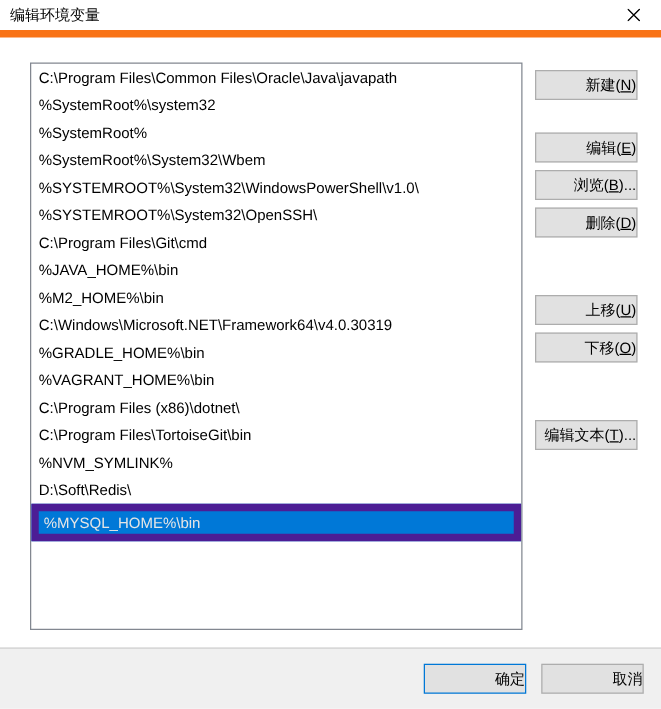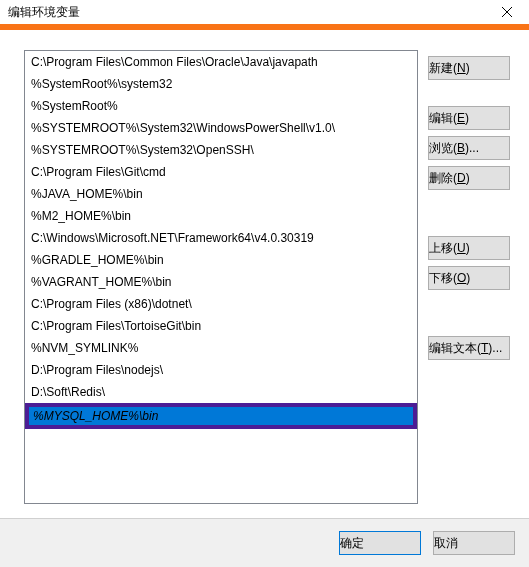--- a/index.html
+++ b/index.html
@@ -4,27 +4,27 @@
 <style>
 * { box-sizing: border-box; margin: 0; padding: 0; }
 body { font-family: "Microsoft YaHei", "Segoe UI", sans-serif; font-size: 12px; background: #fff; width: 529px; height: 567px; overflow: hidden; }
 .titlebar { height: 30px; border-bottom: 6px solid #f97316; display: flex; align-items: center; padding: 0 0 0 8px; background: #fff; }
 .titlebar-title { flex: 1; font-size: 12px; }
 .close-btn { width: 45px; height: 30px; display: flex; align-items: center; justify-content: center; cursor: pointer; }
 .close-btn svg { width: 10px; height: 10px; }
 .content { padding: 20px 14px 12px 24px; display: flex; gap: 10px; }
 .listbox { width: 394px; height: 454px; border: 1px solid #828790; background: #fff; overflow-y: scroll; }
 .list-item { padding: 3px 6px; font-size: 12px; line-height: 16px; white-space: nowrap; overflow: hidden; text-overflow: ellipsis; cursor: default; }
-.list-item.selected { background: #0078d7; color: #000000; border: 4px solid #4c1d95; padding: 1px 4px; font-style: italic; }
+.list-item.selected { background: #0078d7; color: #e5e5e5; border: 6px solid #4c1d95; padding: 1px 4px; }
 .listbox::-webkit-scrollbar { width: 17px; }
 .listbox::-webkit-scrollbar-track { background: #f0f0f0; }
 .listbox::-webkit-scrollbar-thumb { background: #cdcdcd; border: 1px solid #f0f0f0; }
 .listbox::-webkit-scrollbar-button { background: #f0f0f0; height: 17px; }
 .side-buttons { display: flex; flex-direction: column; gap: 6px; width: 82px; padding-top: 6px; }
-.btn { height: 24px; border: 1px solid #adadad; background: #e1e1e1; font-size: 12px; font-family: inherit; cursor: pointer; display: flex; align-items: center; justify-content: flex-start; }
+.btn { height: 24px; border: 1px solid #adadad; background: #e1e1e1; font-size: 12px; font-family: inherit; cursor: pointer; display: flex; align-items: center; justify-content: flex-end; }
 .side-buttons .spacer { height: 14px; }
 .side-buttons .spacer-lg { height: 34px; }
 .footer { position: absolute; bottom: 0; left: 0; right: 0; height: 49px; border-top: 1px solid #d0d0d0; background: #f0f0f0; display: flex; justify-content: flex-end; align-items: center; gap: 12px; padding: 0 14px; }
 .footer .btn { width: 82px; }
 .footer .btn.primary { border-color: #0078d7; }
 .underline { text-decoration: underline; }
 </style>
 </head>
 <body>
 
@@ -35,32 +35,32 @@
         <path d="M0 0 L10 10 M10 0 L0 10" stroke="#000" stroke-width="1"></path>
       </svg>
   </div>
 </div>
 
 <div class="content">
   <div class="listbox" id="listbox">
       <div class="list-item">C:\Program Files\Common Files\Oracle\Java\javapath</div>
       <div class="list-item">%SystemRoot%\system32</div>
       <div class="list-item">%SystemRoot%</div>
+      <div class="list-item">%SystemRoot%\System32\Wbem</div>
       <div class="list-item">%SYSTEMROOT%\System32\WindowsPowerShell\v1.0\</div>
       <div class="list-item">%SYSTEMROOT%\System32\OpenSSH\</div>
       <div class="list-item">C:\Program Files\Git\cmd</div>
       <div class="list-item">%JAVA_HOME%\bin</div>
       <div class="list-item">%M2_HOME%\bin</div>
       <div class="list-item">C:\Windows\Microsoft.NET\Framework64\v4.0.30319</div>
       <div class="list-item">%GRADLE_HOME%\bin</div>
       <div class="list-item">%VAGRANT_HOME%\bin</div>
       <div class="list-item">C:\Program Files (x86)\dotnet\</div>
       <div class="list-item">C:\Program Files\TortoiseGit\bin</div>
       <div class="list-item">%NVM_SYMLINK%</div>
-      <div class="list-item">D:\Program Files\nodejs\</div>
       <div class="list-item">D:\Soft\Redis\</div>
       <div class="list-item selected">%MYSQL_HOME%\bin</div>
     </div>
   <div class="side-buttons">
     <button class="btn">
         <span>新建(</span>
         <span class="underline">N</span>
         <span>)</span>
       </button>
     <div class="spacer"></div>

